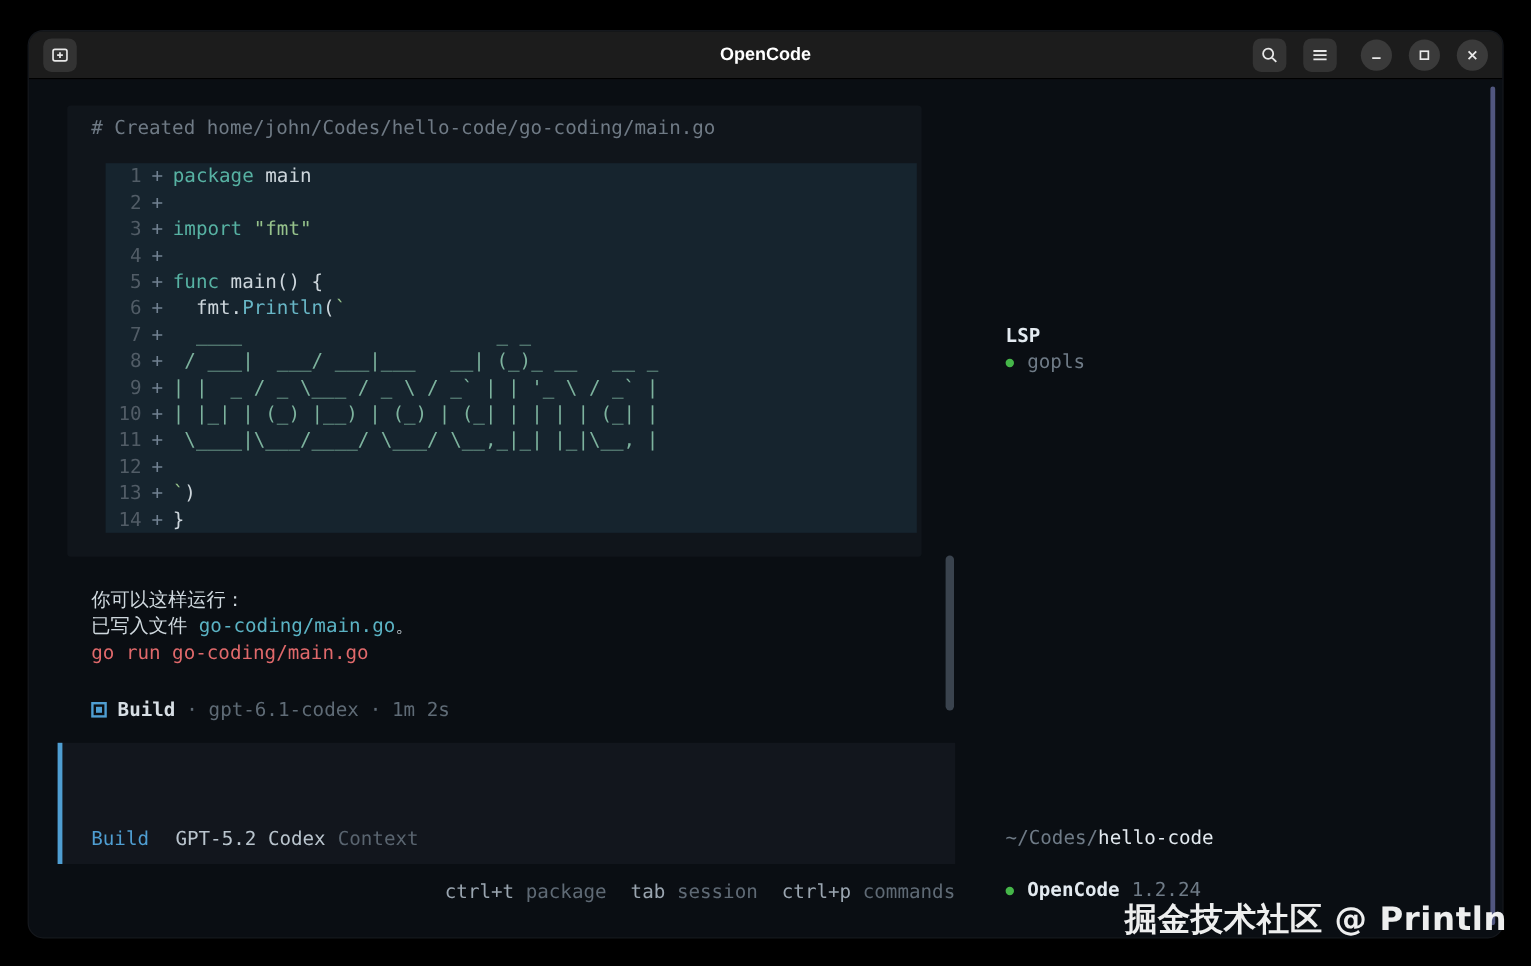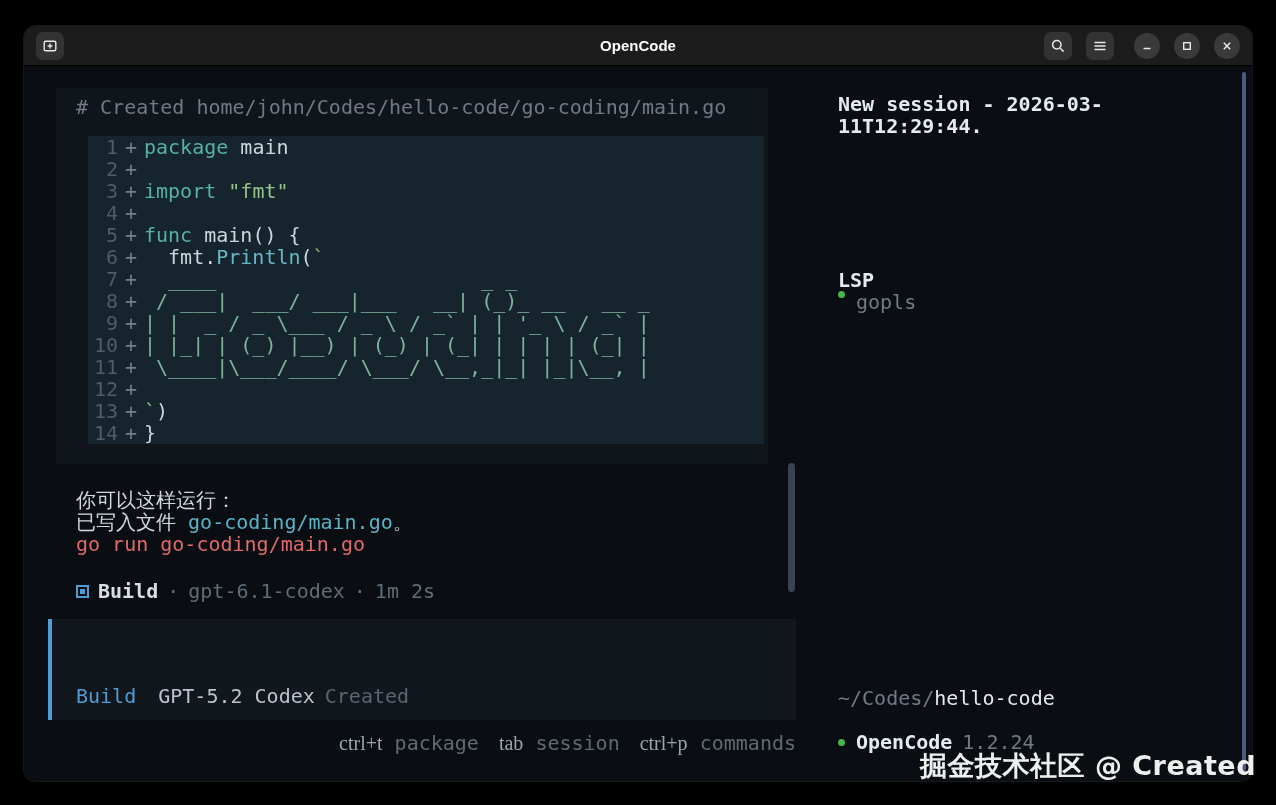--- a/index.html
+++ b/index.html
@@ -34,21 +34,21 @@
   }
   .tb-right { margin-left:auto; display:flex; align-items:center; gap:14px; }
   .win-controls { display:flex; align-items:center; gap:14px; margin-left:6px; }
   .circle-btn {
     width:26px; height:26px; border:none; border-radius:50%; background:#3a3a3a;
     display:flex; align-items:center; justify-content:center; cursor:pointer; padding:0;
   }
   .tb-btn svg, .circle-btn svg { display:block; }
 
   
-  .content { position:absolute; left:0; top:40px; right:0; bottom:0; font-size:20px; }
+  .content { position:absolute; left:0; top:40px; right:0; bottom:0; font-size:16px; }
 
   
   .msg-panel {
     position:absolute; left:32px; top:22px; width:712px; height:376px;
     background:#10151b; border-radius:3px; padding:8px 0 0 20px;
   }
   .comment { height:22px; line-height:22px; color:#6f7a85; white-space:pre; }
   .code-block { margin:18px 0 0 12px; width:676px; background:#16242e; }
   .cl { display:flex; height:22px; line-height:22px; white-space:pre; }
   .ln { width:30px; text-align:right; color:#515c66; flex:none; }
@@ -80,38 +80,38 @@
                background:#12161d; border-left:4px solid var(--accent,#4f9ed2); cursor:text; }
   .input-meta { position:absolute; left:24px; bottom:12px; display:flex; align-items:baseline; }
   .input-agent { color:var(--accent,#4f9ed2); margin-right:22px; }
   .input-model { color:#b9c4cd; margin-right:10px; }
   .input-provider { color:#5a6570; }
 
   
   .hints { position:absolute; left:24px; top:666px; width:748px; height:22px;
            line-height:22px; text-align:right; white-space:nowrap; }
   .hint { margin-left:20px; }
-  .hint-key { color:#9aa5b0;font-family:Liberation Serif, serif; }
+  .hint-key { color:#9aa5b0; }
   .hint-label { color:#5f6a75; }
 
   
   .chat-scrollbar { position:absolute; left:764px; top:397px; width:7px; height:129px;
                     background:#3a434e; border-radius:4px; cursor:grab; }
 
   
   .sidebar { position:absolute; left:814px; top:0; width:402px; bottom:0; line-height:22px; }
   .side-bright { color:#e3eaf0; }
   .side-dim { color:#6f7b87; }
   .bold { font-weight:bold; }
   .session-title { position:absolute; left:0; top:27px; color:#e3eaf0; font-weight:bold; }
   .side-context { position:absolute; left:0; top:93px; }
   .side-lsp { position:absolute; left:0; top:203px; }
   .side-header { color:#e3eaf0; font-weight:bold; }
   .side-row { color:#6f7b87; }
-  .lsp-row { display:flex; }
+  .lsp-row { display:flex; align-items:center; }
   .dot { width:7px; height:7px; border-radius:50%; background:var(--green,#45b649);
          display:inline-block; margin-right:11px; flex:none; }
   .side-cwd { position:absolute; left:0; top:621px; white-space:pre; }
   .side-brand { position:absolute; left:0; top:665px; display:flex; align-items:center; }
   .side-brand .bold { margin-right:10px; }
 
   
   .win-scrollbar { position:absolute; right:6px; top:6px; bottom:10px; width:4px;
                    background:rgba(94,100,148,0.85); border-radius:2px; cursor:grab; }
 
@@ -212,31 +212,30 @@
         <span class="status-dim">·</span>
         <span class="status-dim">gpt-6.1-codex</span>
         <span class="status-dim">·</span>
         <span class="status-dim">1m 2s</span>
       </div>
 
       <div class="input-box">
         <div class="input-meta">
           <span class="input-agent">Build</span>
           <span class="input-model">GPT-5.2 Codex</span>
-          <span class="input-provider">Created</span>
+          <span class="input-provider">Context</span>
         </div>
       </div>
 
       <div class="hints"><span class="hint"><span class="hint-key">ctrl+t</span> <span class="hint-label">package</span></span><span class="hint"><span class="hint-key">tab</span> <span class="hint-label">session</span></span><span class="hint"><span class="hint-key">ctrl+p</span> <span class="hint-label">commands</span></span></div>
 
       <div class="chat-scrollbar"></div>
 
       <div class="sidebar">
         <div class="session-title">
-          <div>New session - 2026-03-11T12:29:44.</div>
         </div>
         <div class="side-lsp">
           <div class="side-header">LSP</div>
           <div>
               <div class="side-row lsp-row">
                 <span class="dot"></span>
                 <span class="lsp-name">gopls</span>
               </div>
             </div>
         </div>
@@ -245,14 +244,14 @@
           <span class="dot"></span>
           <span class="side-bright bold">OpenCode</span>
           <span class="side-dim">1.2.24</span>
         </div>
       </div>
 
       <div class="win-scrollbar"></div>
     </div>
   </div>
 
-  <div class="watermark">掘金技术社区 @ Created</div>
+  <div class="watermark">掘金技术社区 @ Println</div>
 </div>
 
 </body></html>

